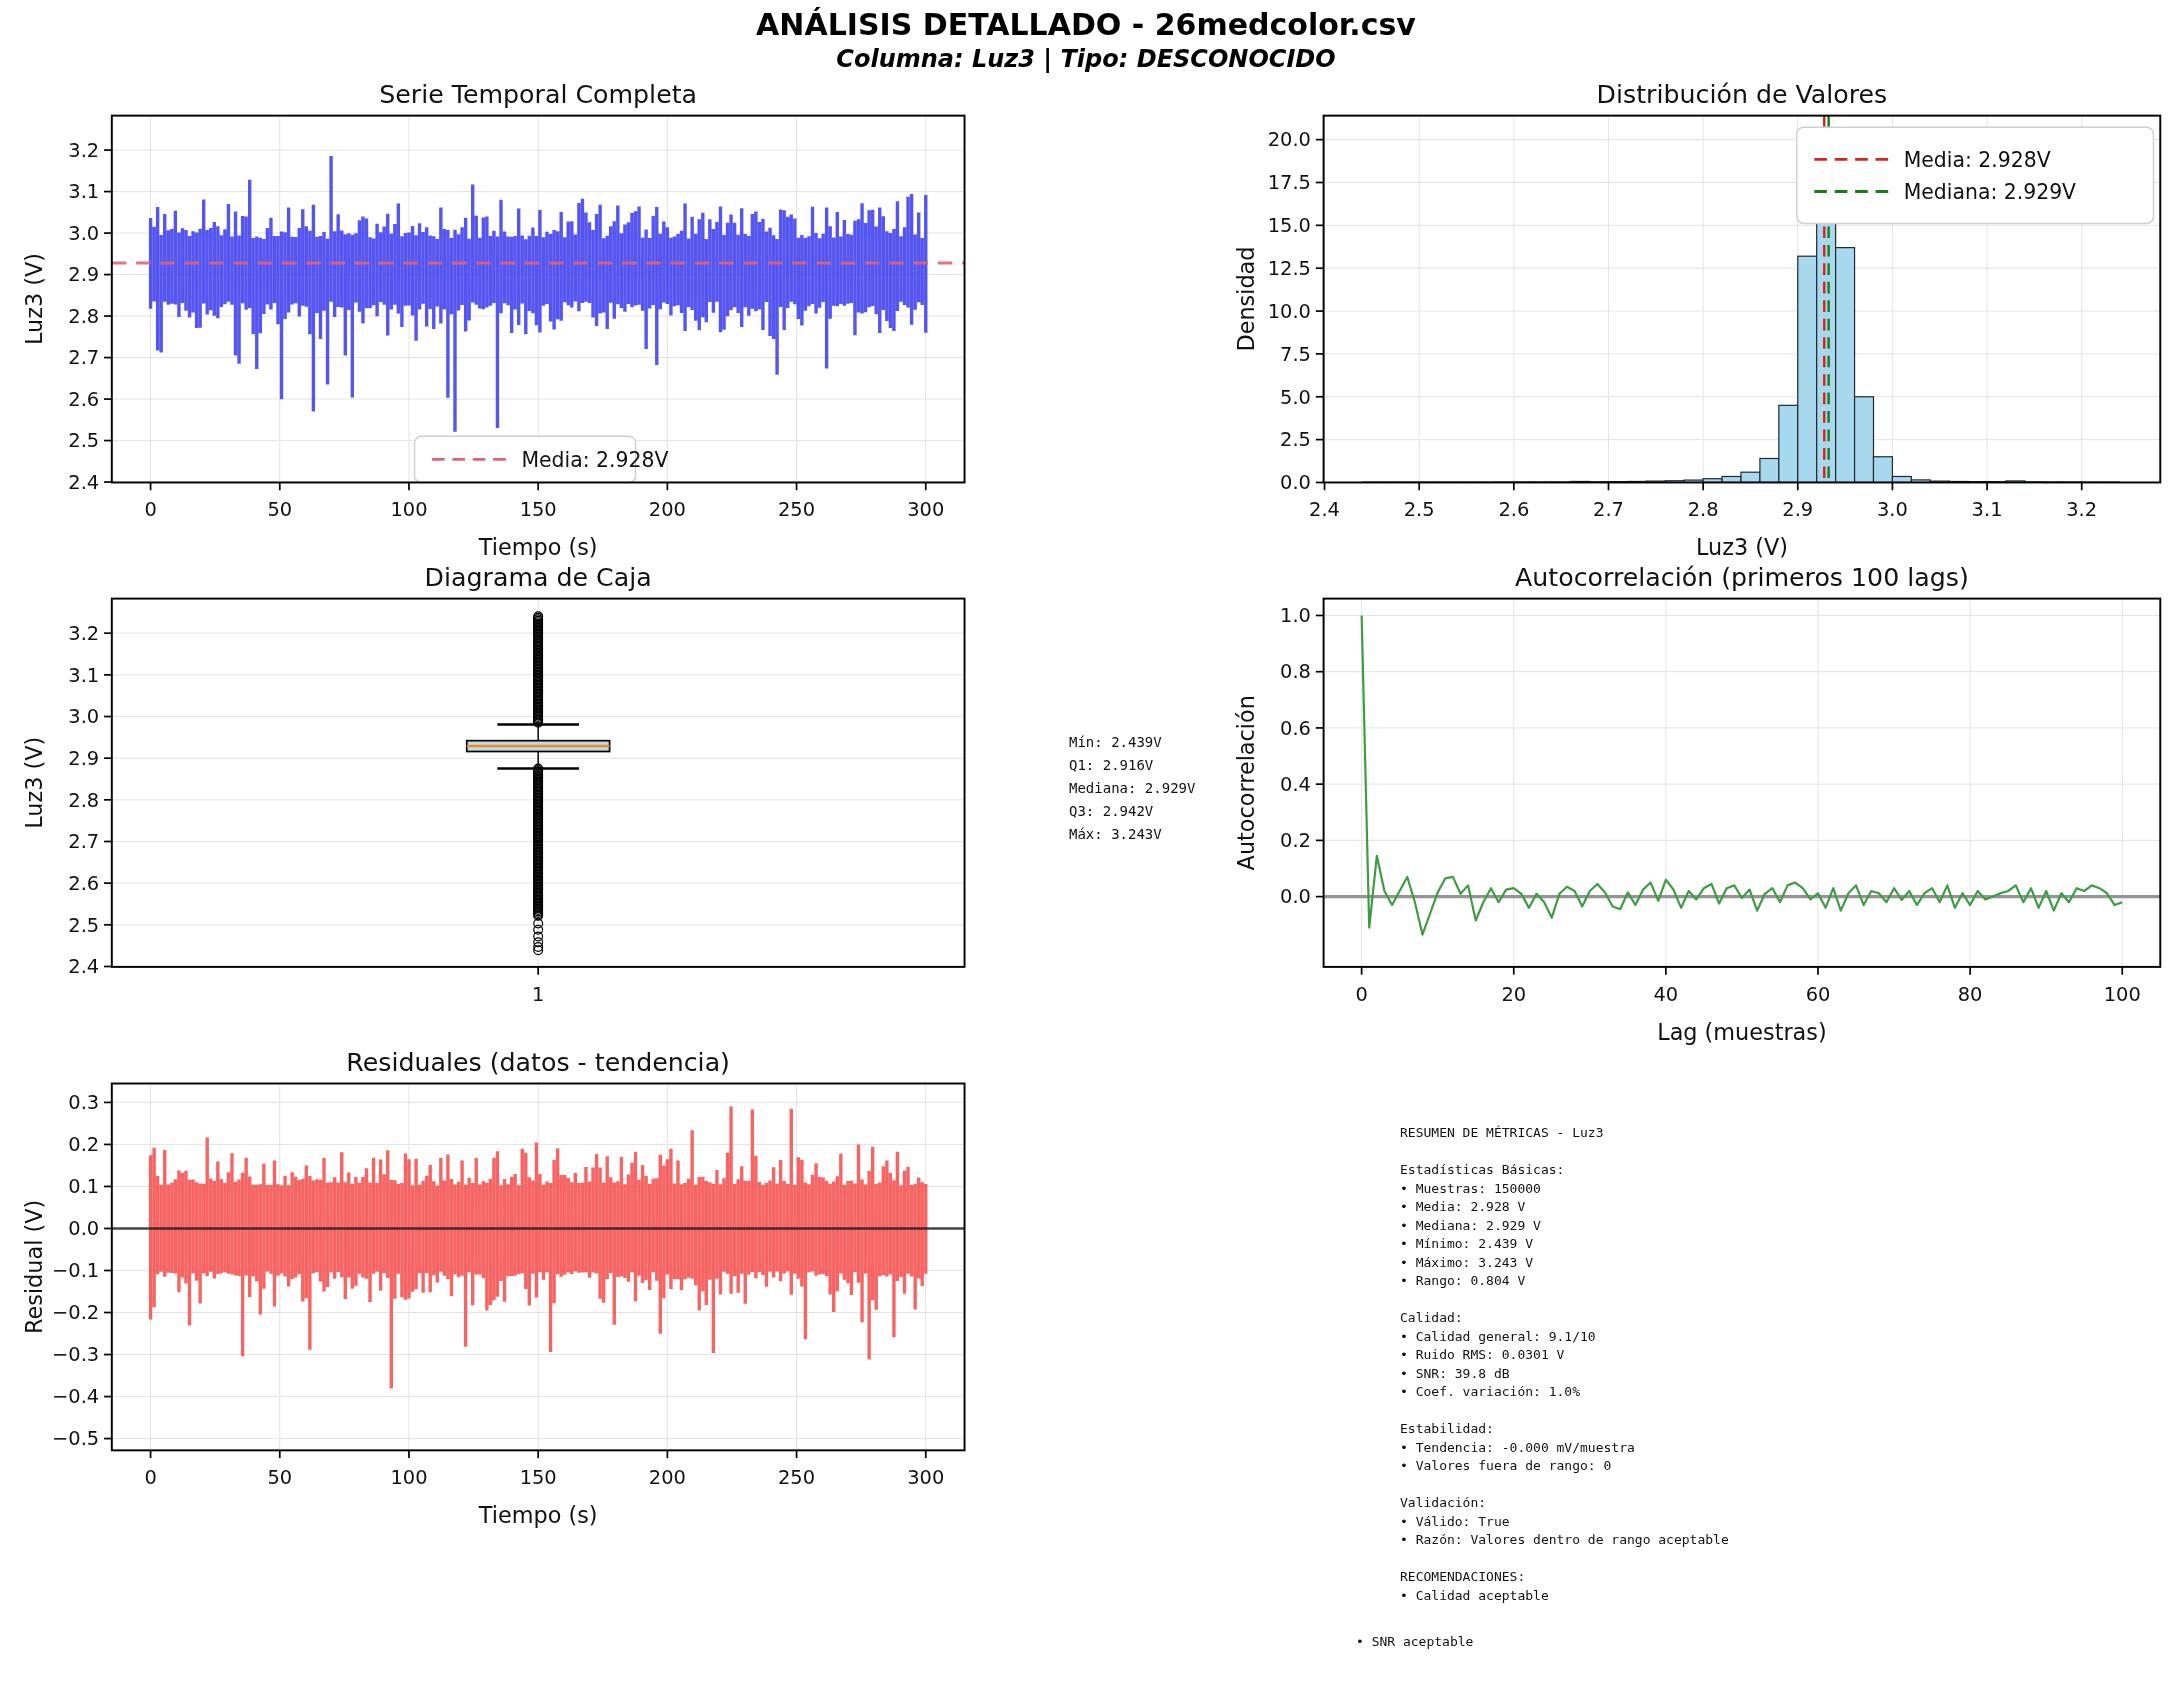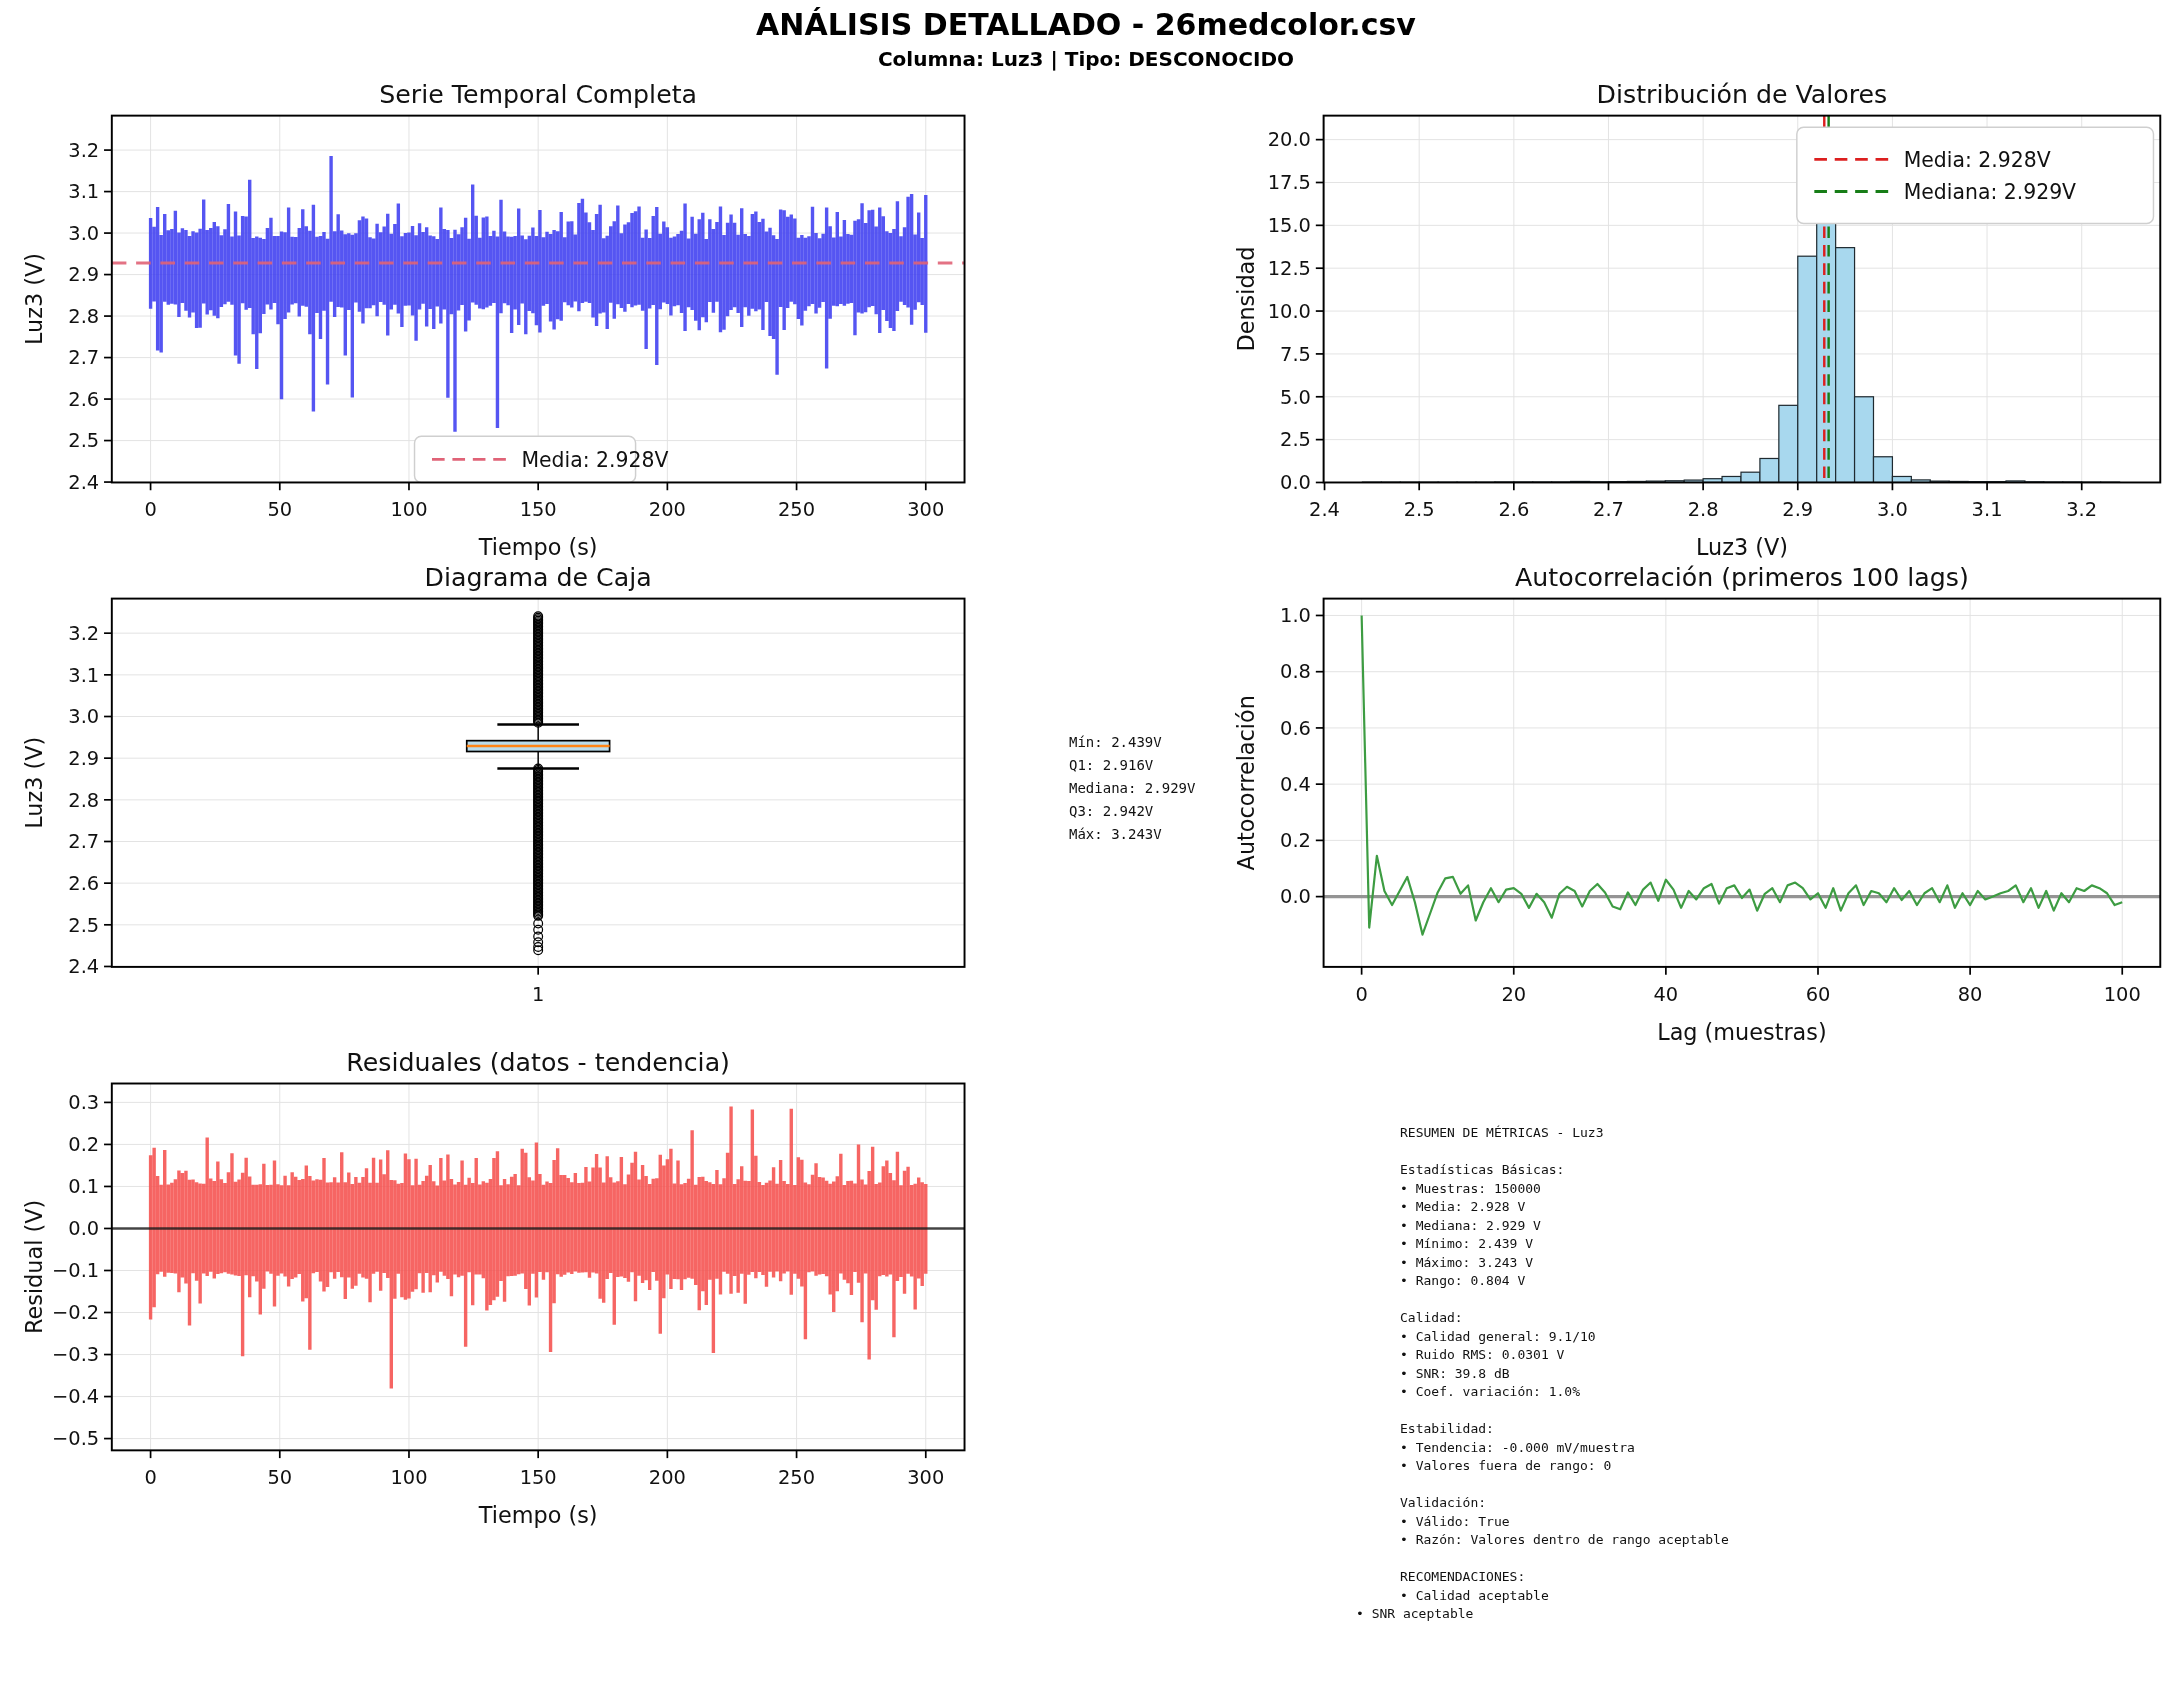--- a/index.html
+++ b/index.html
@@ -3,29 +3,29 @@
 <meta charset="utf-8">
 <style>
   html,body{margin:0;padding:0;background:#ffffff;}
   body{width:2172px;height:1703px;position:relative;overflow:hidden;
        font-family:"DejaVu Sans","Liberation Sans",sans-serif;}
   #fig{position:absolute;left:0;top:0;width:2172px;height:1703px;background:#fff;}
   #fig-svg{position:absolute;left:0;top:0;}
   .suptitle{position:absolute;left:0;top:6.8px;width:2172px;text-align:center;
             font-weight:bold;color:#000;}
   .suptitle .l1{font-size:30px;line-height:35px;}
-  .suptitle .l2{font-size:20px;line-height:35px;}
+  .suptitle .l2{font-size:24px;line-height:35px;font-style:italic;}
   .stats{position:absolute;left:1069px;top:731px;color:#111;
          font-family:"DejaVu Sans Mono","Liberation Mono",monospace;
          font-size:14px;line-height:23px;white-space:pre;}
   .metrics{position:absolute;left:1356px;top:1124px;color:#111;
            font-family:"DejaVu Sans Mono","Liberation Mono",monospace;
            font-size:13px;line-height:18.5px;white-space:pre;}
   .metrics .mline{padding-left:44px;min-height:18.5px;}
-  .metrics .mline.outdent{padding-left:0;}
+  .metrics .mline.outdent{padding-left:0;margin-top:28px;}
 </style>
 </head>
 <body>
 
 <div id="fig">
   <svg id="fig-svg" width="2172" height="1703" viewBox="0 0 4470 3505">
       <g>
         <g>
           <line x1="309.77272727272725" y1="238" x2="309.77272727272725" y2="993" stroke="#e2e2e2" stroke-width="2"></line>
           <line x1="575.6818181818182" y1="238" x2="575.6818181818182" y2="993" stroke="#e2e2e2" stroke-width="2"></line>

